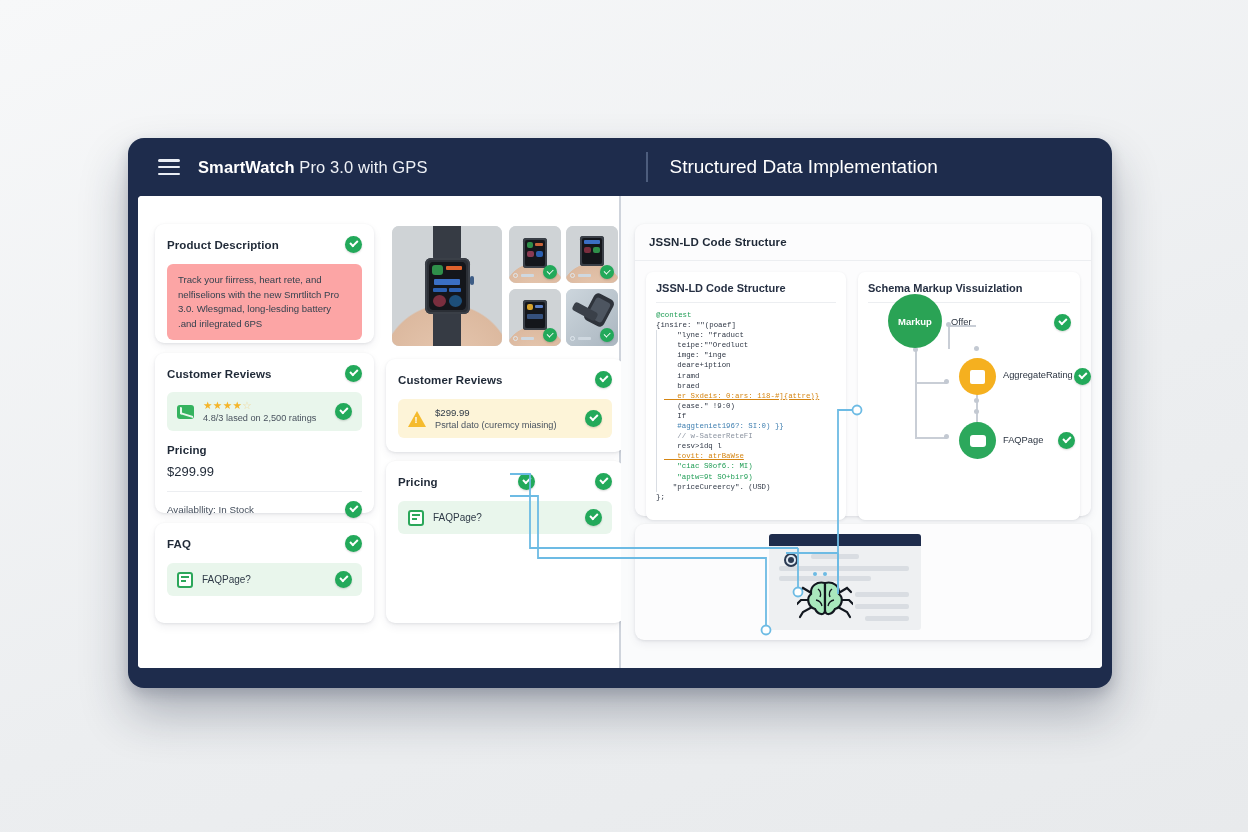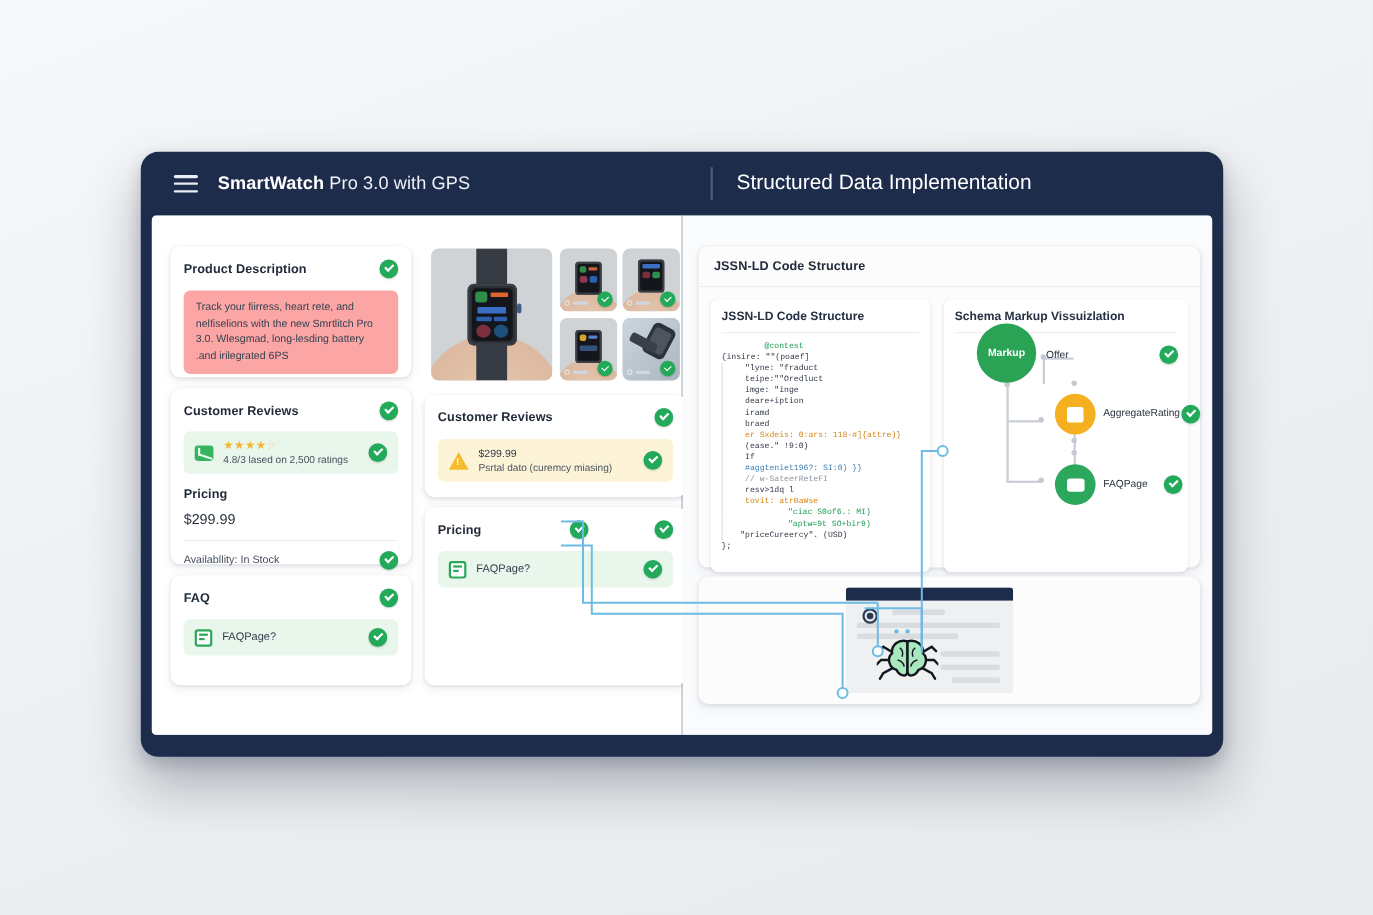--- a/index.html
+++ b/index.html
@@ -155,21 +155,21 @@
     font-size:4.4px; color:#e9eef3;
   }
   .tile-tag .dot{width:5px;height:5px;border-radius:50%;border:1px solid #dfe6ec;}
   .tile-tag .bar{width:13px;height:3px;background:#cfd8e0;border-radius:1px;}
 
   
   .code {
     font-family:"Liberation Mono", monospace;
     font-size:7.4px; line-height:10.1px; white-space:pre; color:#4a5160;
   }
-  .c-green{color:#1f9d55;margin-left:39px;} .c-orange{color:#d58512;} .c-blue{color:#3f7fb0;}
+  .c-green{color:#1f9d55;} .c-orange{color:#d58512;text-decoration:underline;} .c-blue{color:#3f7fb0;}
   .c-gray{color:#8b93a0;} .c-dark{color:#2f3745;}
   .code-gutter{ border-left:1px solid #d9dde3; padding-left:7px; }
 
   .node { position:absolute; border-radius:50%; display:flex; align-items:center;
           justify-content:center; color:#fff; font-size:9.5px; font-weight:700;}
   .node.green{ background:#2aa355;}
   .node.green2{ background:#2ca85c;}
   .node.amber{ background:#f5b01f;}
   .node-label{ position:absolute; font-size:9.3px; color:#2b3441;}
   .conn { position:absolute; background:#c9ced6; }

